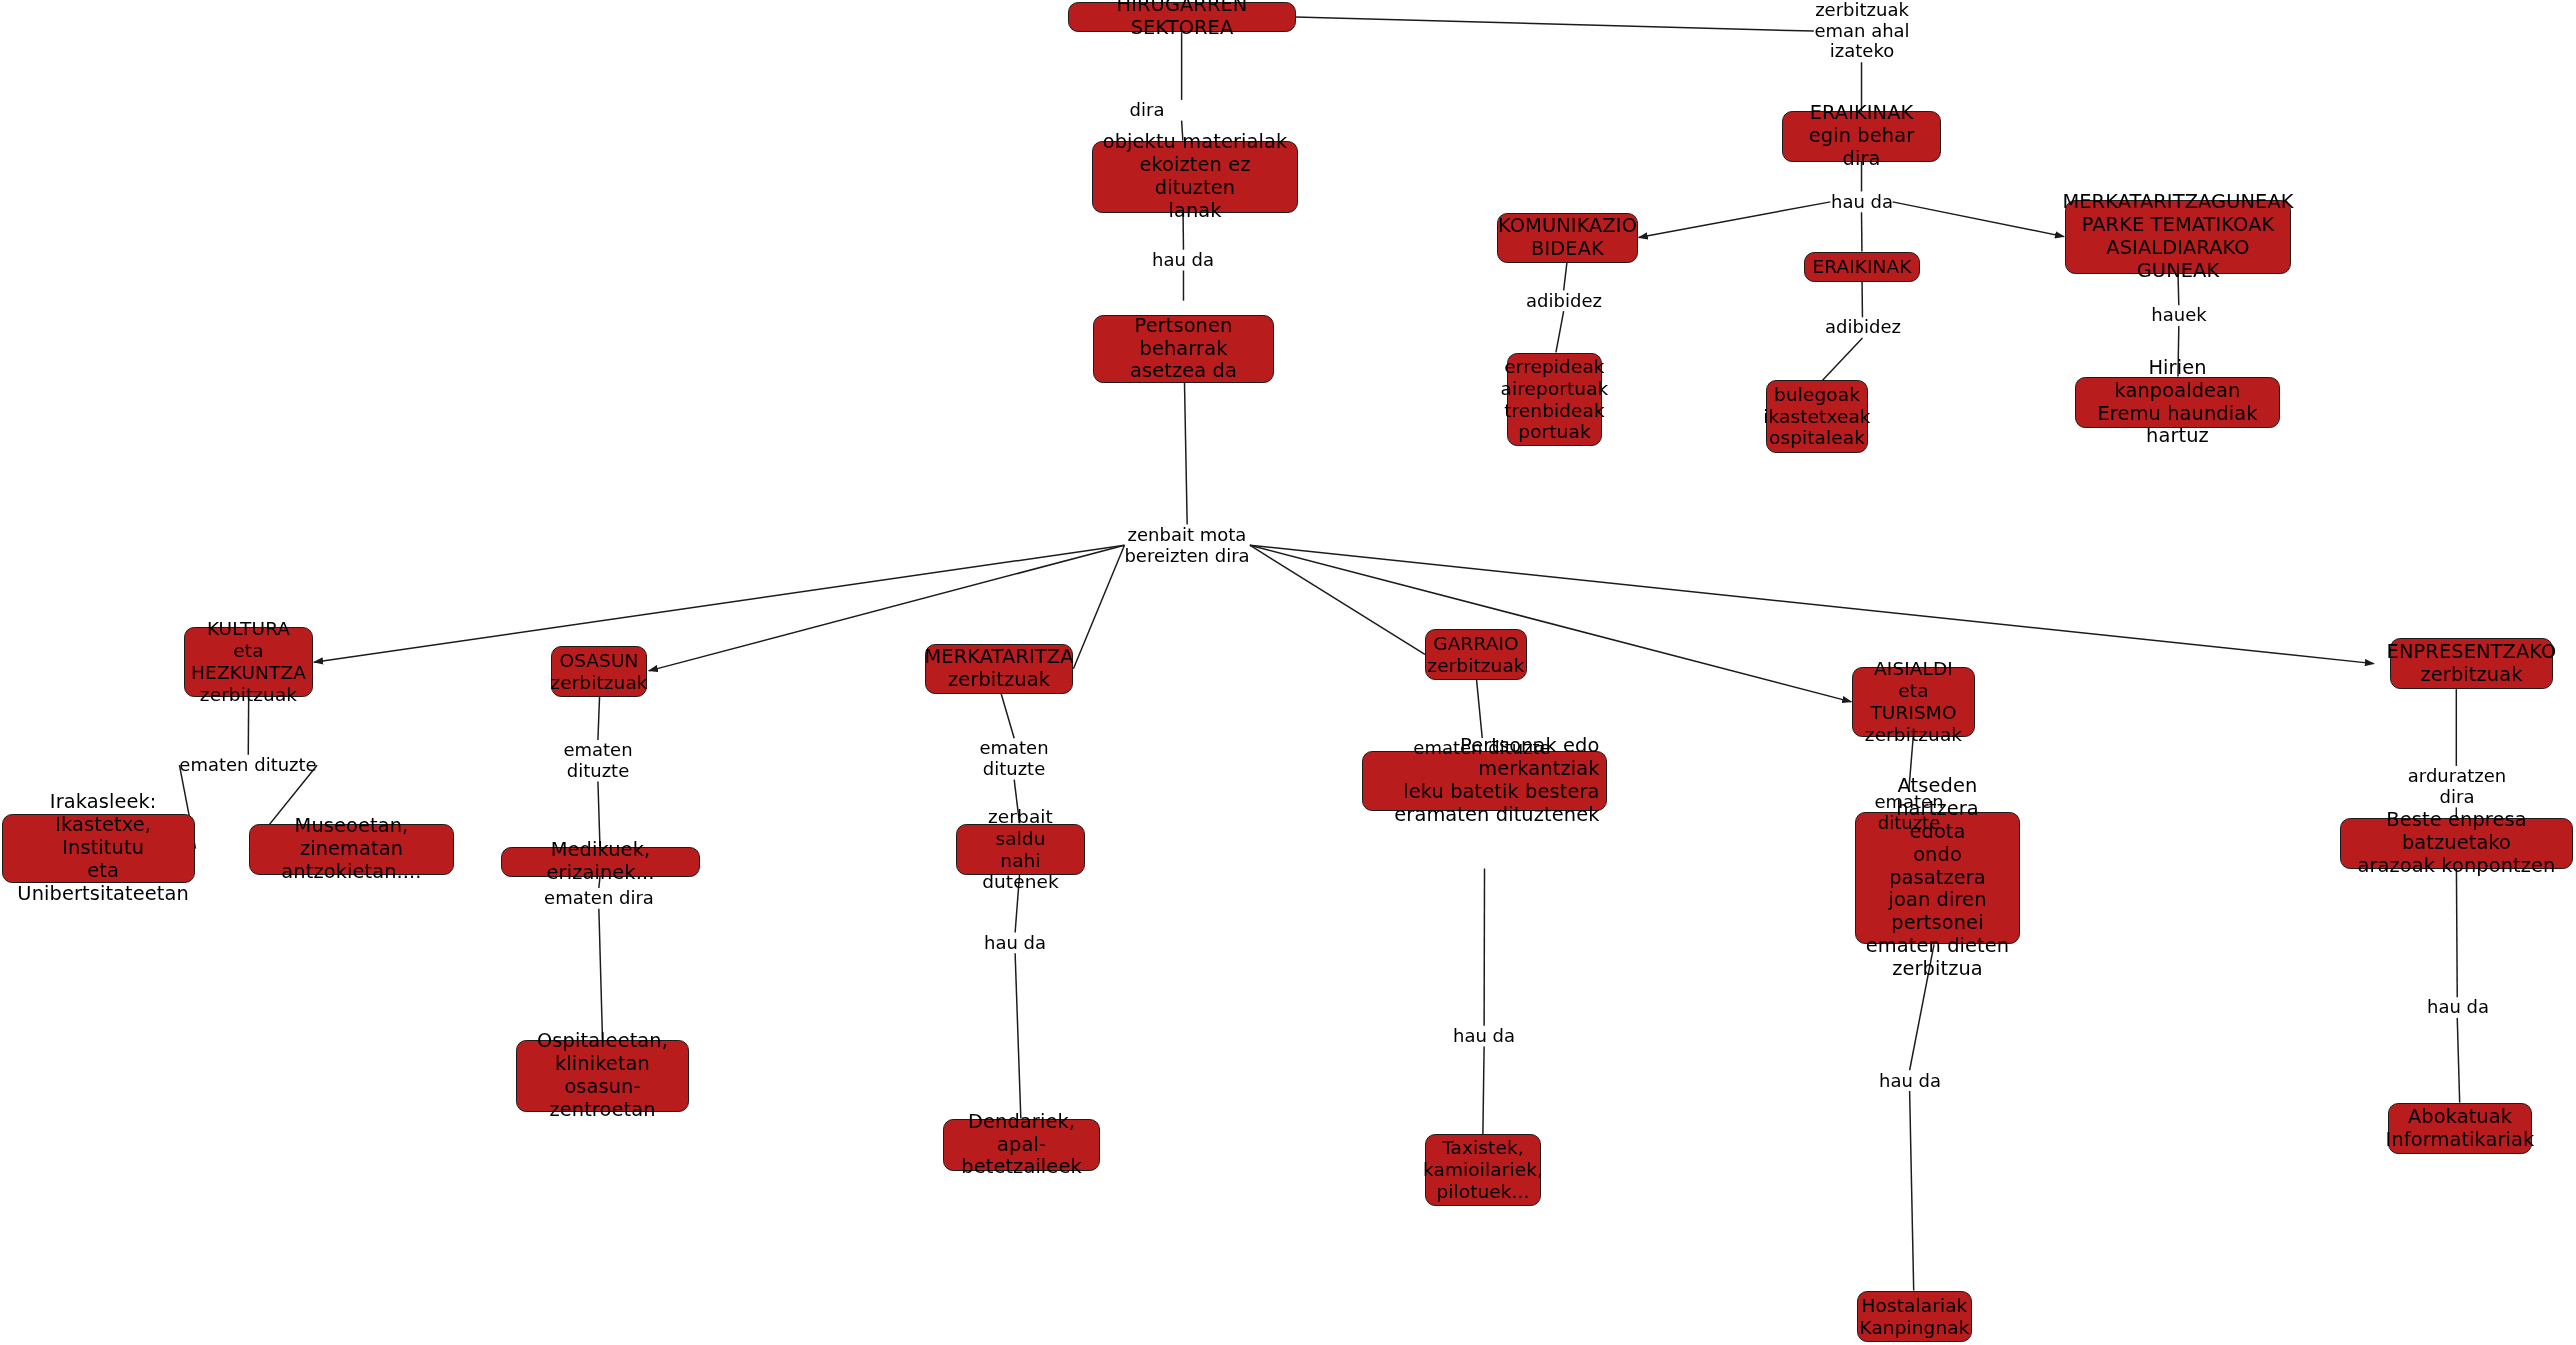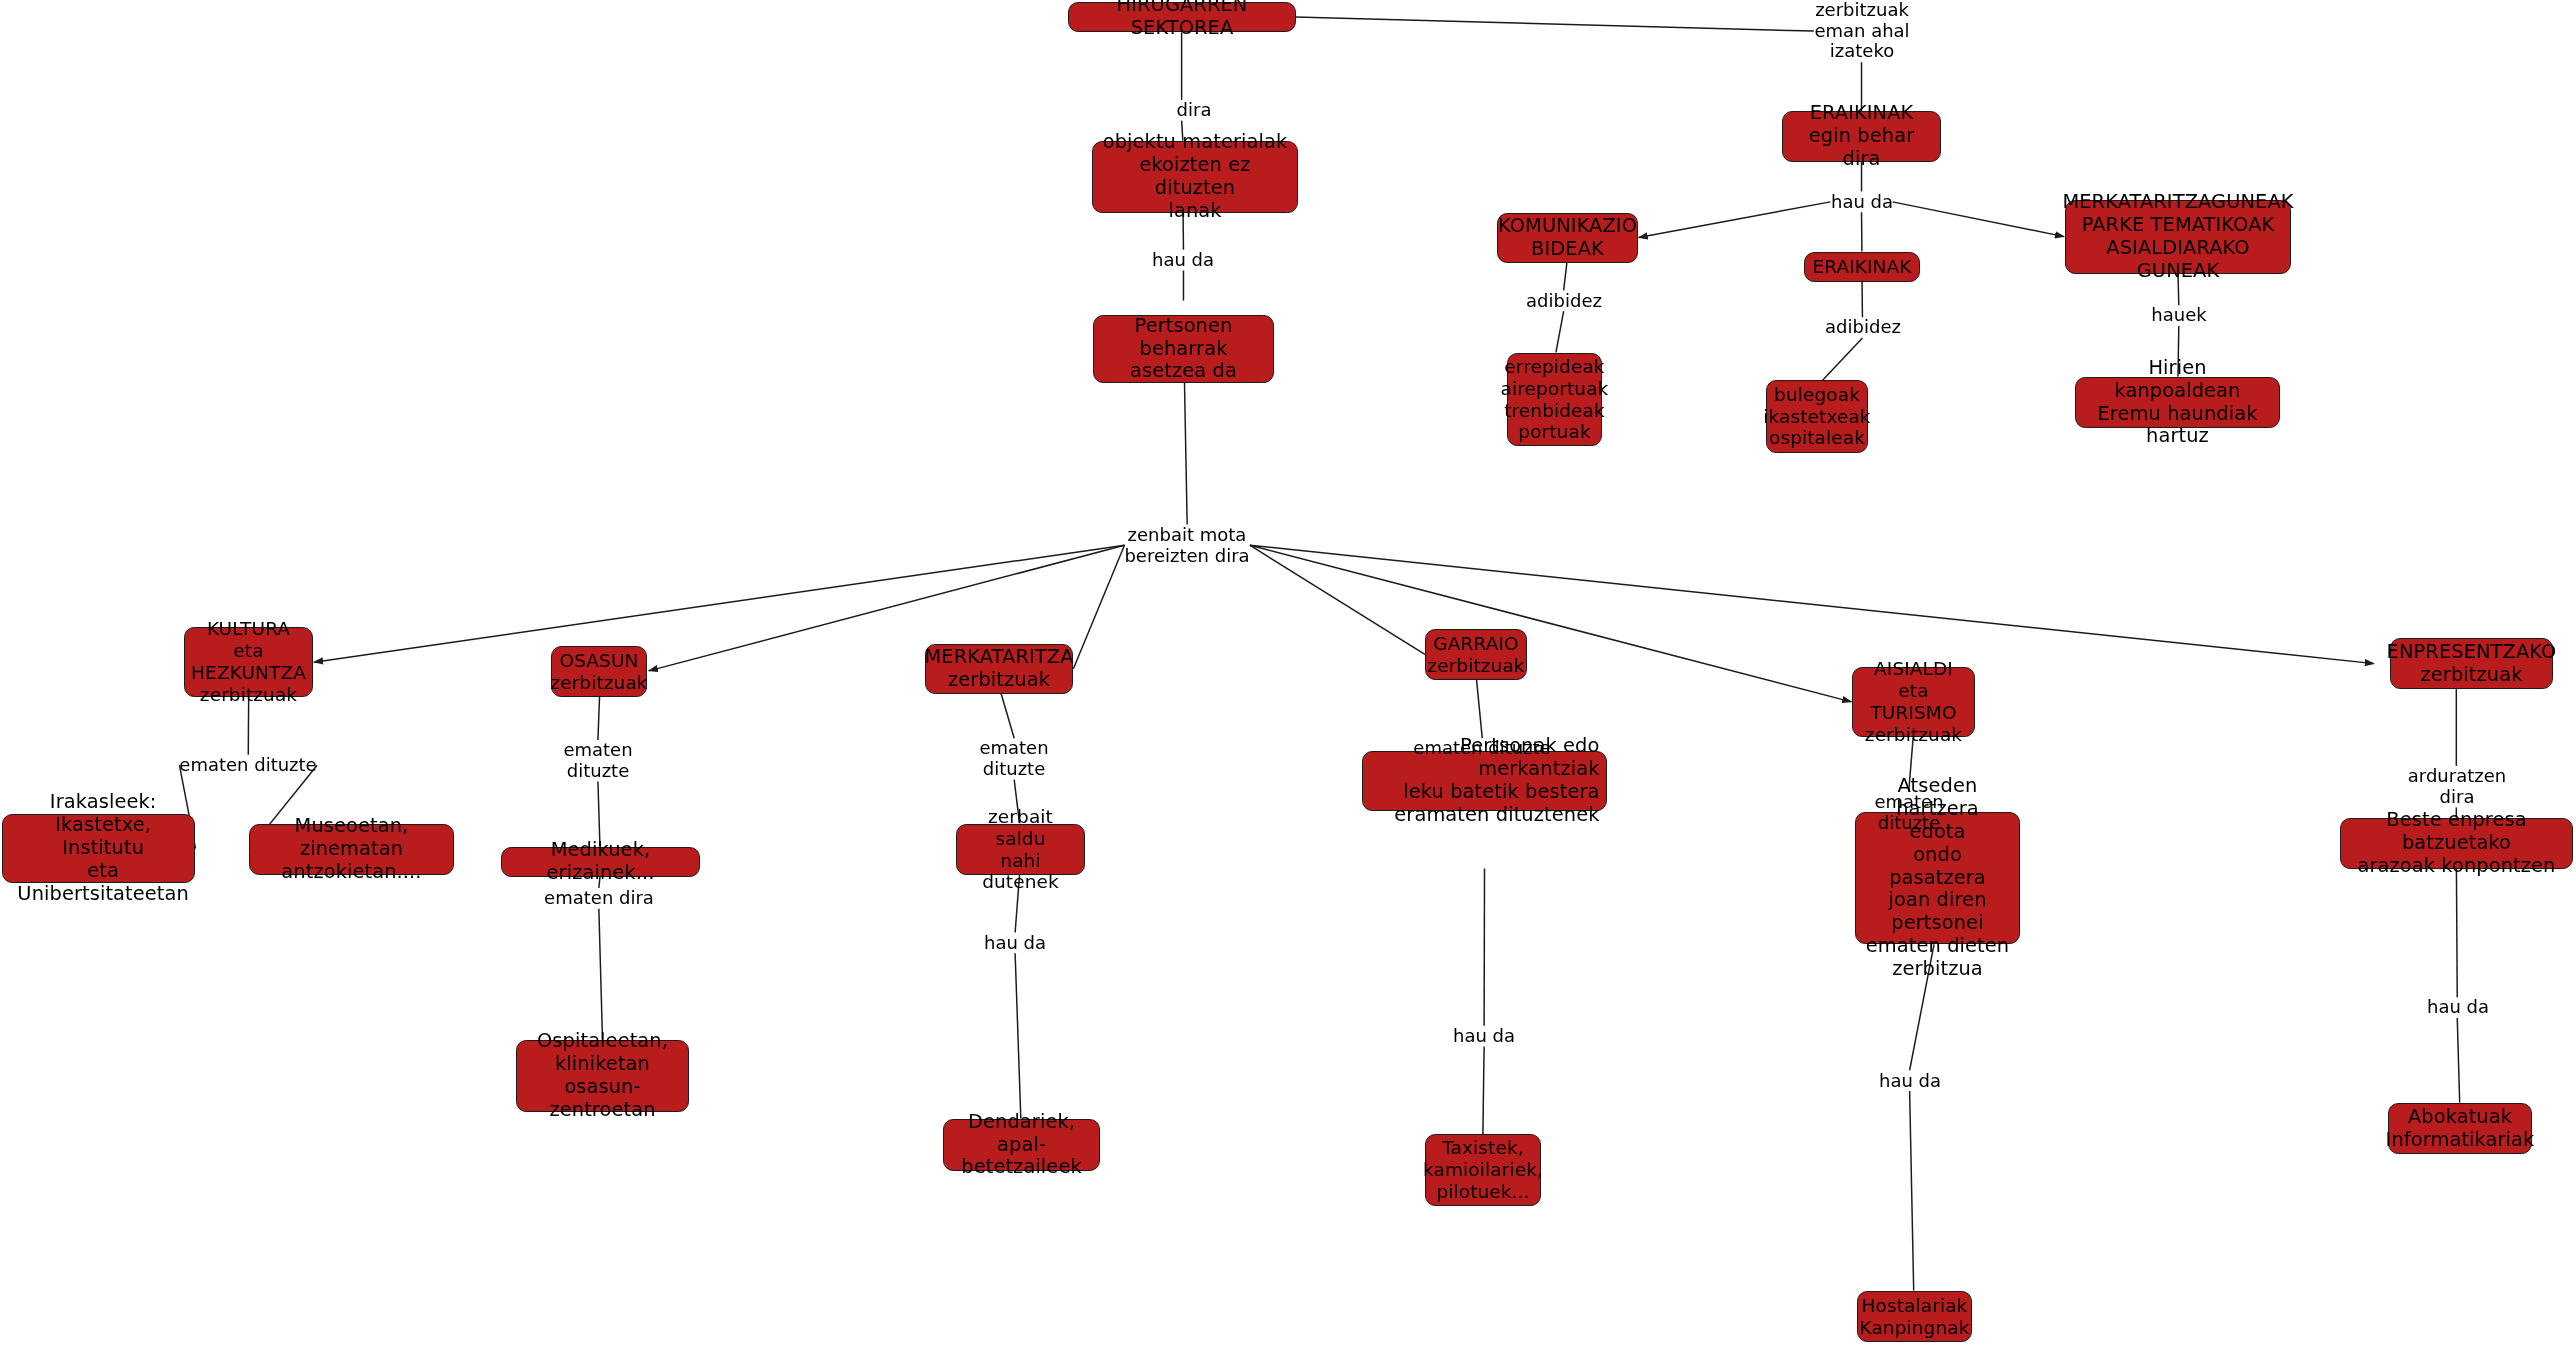--- a/index.html
+++ b/index.html
@@ -175,21 +175,21 @@
 ematen dieten
 zerbitzua</div>
       <div class="node sm" style="left: 1857px; top: 1291px; width: 115px; height: 51px;">Hostalariak
 Kanpingnak</div>
       <div class="node" style="left: 2340px; top: 818px; width: 233px; height: 51px;">Beste enpresa batzuetako
 arazoak konpontzen</div>
       <div class="node" style="left: 2388px; top: 1103px; width: 144px; height: 51px;">Abokatuak
 Informatikariak</div>
     </div>
   <div id="label-layer">
-      <div class="link-label" style="left: 1194px; top: 100px;">dira</div>
+      <div class="link-label" style="left: 1147px; top: 100px;">dira</div>
       <div class="link-label" style="left: 1862px; top: 0px;">zerbitzuak
 eman ahal
 izateko</div>
       <div class="link-label" style="left: 1183px; top: 250px;">hau da</div>
       <div class="link-label" style="left: 1862px; top: 192px;">hau da</div>
       <div class="link-label" style="left: 1564px; top: 291px;">adibidez</div>
       <div class="link-label" style="left: 1863px; top: 317px;">adibidez</div>
       <div class="link-label" style="left: 2179px; top: 305px;">hauek</div>
       <div class="link-label" style="left: 1187px; top: 525px;">zenbait mota
 bereizten dira</div>

